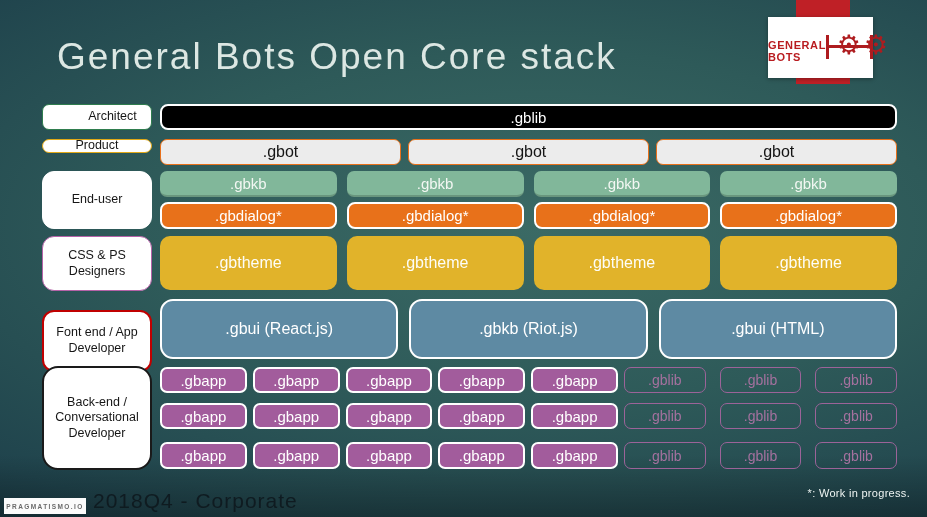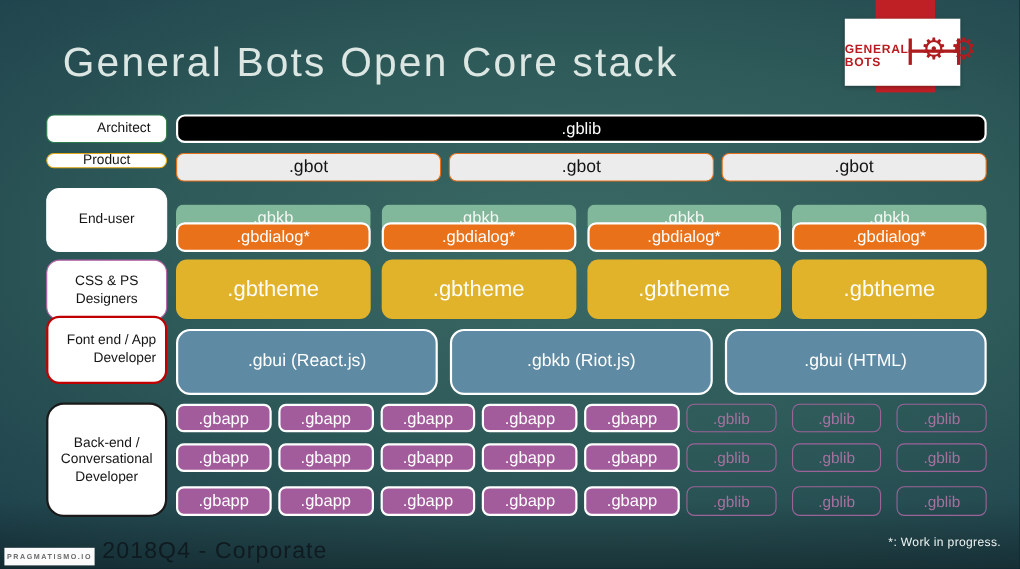--- a/index.html
+++ b/index.html
@@ -32,38 +32,38 @@
   
   .label{
     position:absolute;left:42px;width:110px;background:#ffffff;color:#161616;
     display:flex;align-items:center;justify-content:center;text-align:center;
     font-size:12.5px;line-height:1.25;box-sizing:border-box;padding:3px 8px;
   }
   .lbl-architect{top:104px;height:26px;border:1.5px solid #2f7d4e;border-radius:7px;padding-left:39px;}
   .lbl-product{top:139px;height:14px;border:1.5px solid #e2a918;border-radius:7px;}
   .lbl-enduser{top:171px;height:58px;border:1.5px solid #ffffff;border-radius:12px;}
   .lbl-designers{top:236px;height:55px;border:1.5px solid #b562a8;border-radius:12px;}
-  .lbl-frontend{top:287px;height:62px;border:2px solid #c00000;border-radius:12px;text-align:right;}
+  .lbl-frontend{top:310px;height:62px;border:2px solid #c00000;border-radius:12px;}
   .lbl-backend{top:366px;height:104px;border:2px solid #1a1a1a;border-radius:16px;}
   
   .row{position:absolute;left:160px;width:737px;display:flex;}
   .box{
     box-sizing:border-box;display:flex;align-items:center;justify-content:center;
     text-align:center;white-space:nowrap;
   }
   .row-gbai{top:104px;height:26px;}
   .gbai{flex:1;background:#000000;border:2px solid #ffffff;border-radius:8px;color:#ffffff;font-size:15px;}
   .row-gbot{top:139px;height:26px;gap:7px;}
   .gbot{flex:1;background:#ececec;border:1.5px solid #e8701a;border-radius:7px;color:#141414;font-size:16px;}
-  .row-gbkb{top:186px;height:26px;gap:10px;}
+  .row-gbkb{top:171px;height:26px;gap:10px;}
   .gbkb{flex:1;background:#81b79a;border-bottom:2px solid rgba(0,0,0,0.18);border-radius:7px;color:#f3f7f3;font-size:15px;}
   .row-gbdialog{top:202px;height:27px;gap:10px;}
   .gbdialog{flex:1;background:#e8711a;border:2px solid #ffffff;border-radius:8px;color:#ffffff;font-size:15px;}
   .row-gbtheme{top:236px;height:54px;gap:10px;}
-  .gbtheme{flex:1;background:#e1b32a;border-radius:10px;color:#fdfdf8;font-size:20px;}
+  .gbtheme{flex:1;background:#e1b32a;border-radius:10px;color:#fdfdf8;font-size:16px;}
   .row-gbui{top:299px;height:60px;gap:11px;}
   .gbui{flex:1;background:#5e8aa3;border:2px solid #ffffff;border-radius:13px;color:#ffffff;font-size:16px;}
   .row-apps{height:26px;gap:6px;}
   .r1{top:367px;} .r2{top:403px;} .r3{top:442px;height:27px;}
   .apps-zone{width:458px;display:flex;gap:6px;}
   .libs-zone{flex:1;display:flex;gap:14px;}
   .gbapp{flex:1;background:#a25c9c;border:2px solid #ffffff;border-radius:7px;color:#ffffff;font-size:15px;}
   .gblib{flex:1;background:transparent;border:1.5px solid #9c6399;border-radius:7px;color:#a5719f;font-size:14px;}
   
   .pragbox{

